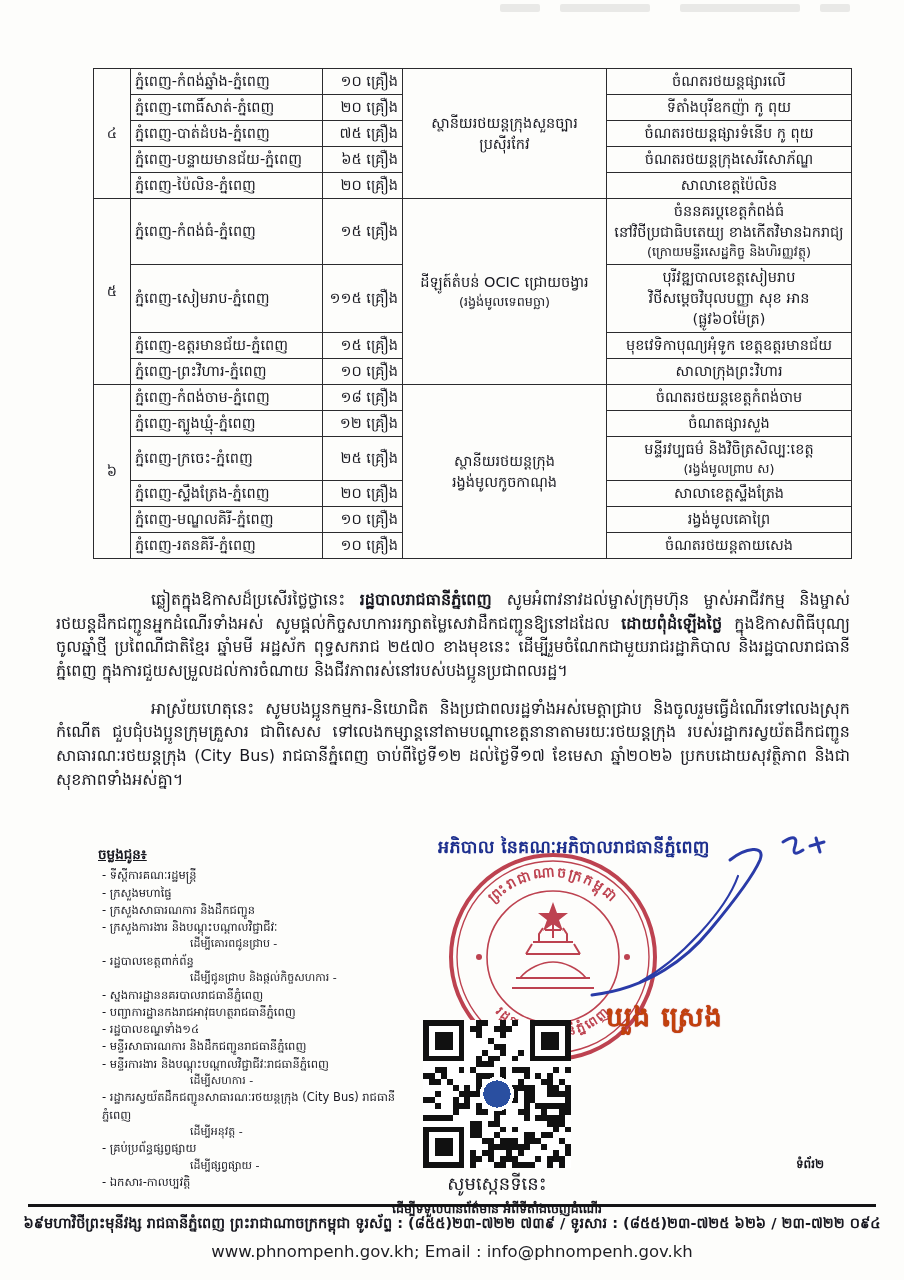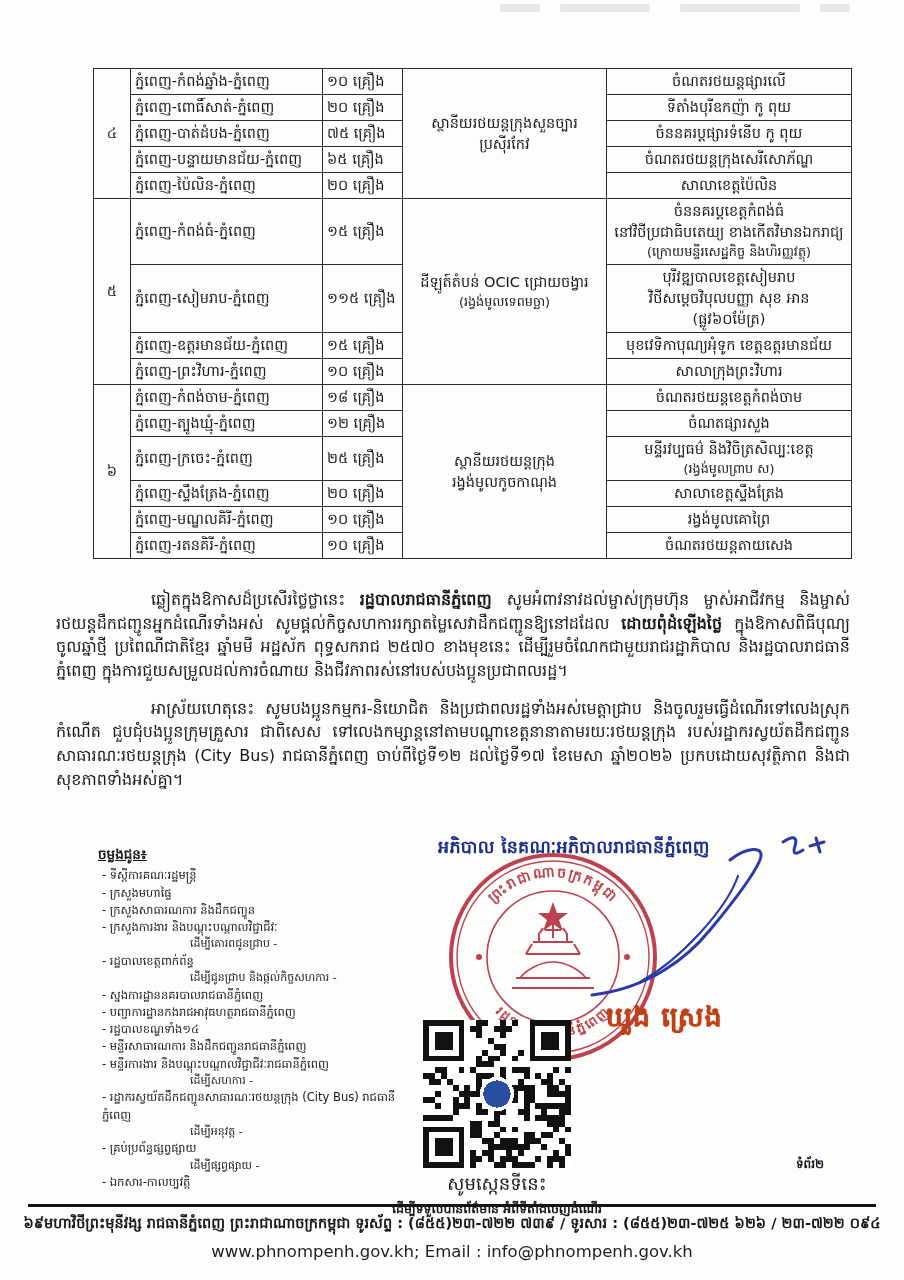--- a/index.html
+++ b/index.html
@@ -7,21 +7,21 @@
         font-family:"DejaVu Sans","Liberation Sans",sans-serif;color:#17171f;overflow:hidden;}
   .smudge{position:absolute;background:#e9e9e7;border-radius:2px;}
 
   
   .table-wrap{position:absolute;left:93px;top:68px;width:758px;}
   table.routes{border-collapse:collapse;width:100%;table-layout:fixed;}
   table.routes td{border:1.4px solid #2b2b2e;padding:2px 4px;font-size:14.5px;line-height:1.45;
                   vertical-align:middle;overflow:hidden;}
   td.cell-no{text-align:center;font-size:16px;}
   td.cell-route{padding-left:7px;}
-  td.cell-count{text-align:left;}
+  td.cell-count{text-align:right;}
   td.cell-station{text-align:center;}
   td.cell-stop{text-align:center;font-size:13.8px;}
   td .paren{font-size:12.8px;}
 
   
   .paras{position:absolute;left:56px;top:588px;width:794px;font-size:16px;line-height:1.48;
          text-align:justify;}
   .paras p{margin:0 0 14px 0;text-indent:95px;}
   .bold{font-weight:bold;}
 
@@ -88,21 +88,21 @@
             <td class="cell-route">ភ្នំពេញ-ពោធិ៍សាត់-ភ្នំពេញ</td>
             <td class="cell-count">២០ គ្រឿង</td>
             <td class="cell-stop">
               <div>ទីតាំងបុរីឧកញ៉ា កូ ពុយ</div>
             </td>
           </tr>
           <tr>
             <td class="cell-route">ភ្នំពេញ-បាត់ដំបង-ភ្នំពេញ</td>
             <td class="cell-count">៧៥ គ្រឿង</td>
             <td class="cell-stop">
-              <div>ចំននគរប្តផ្សារទំនើប កូ ពុយ</div>
+              <div>ចំណតរថយន្តផ្សារទំនើប កូ ពុយ</div>
             </td>
           </tr>
           <tr>
             <td class="cell-route">ភ្នំពេញ-បន្ទាយមានជ័យ-ភ្នំពេញ</td>
             <td class="cell-count">៦៥ គ្រឿង</td>
             <td class="cell-stop">
               <div>ចំណតរថយន្តក្រុងសេរីសោភ័ណ្ឌ</div>
             </td>
           </tr>
           <tr>

